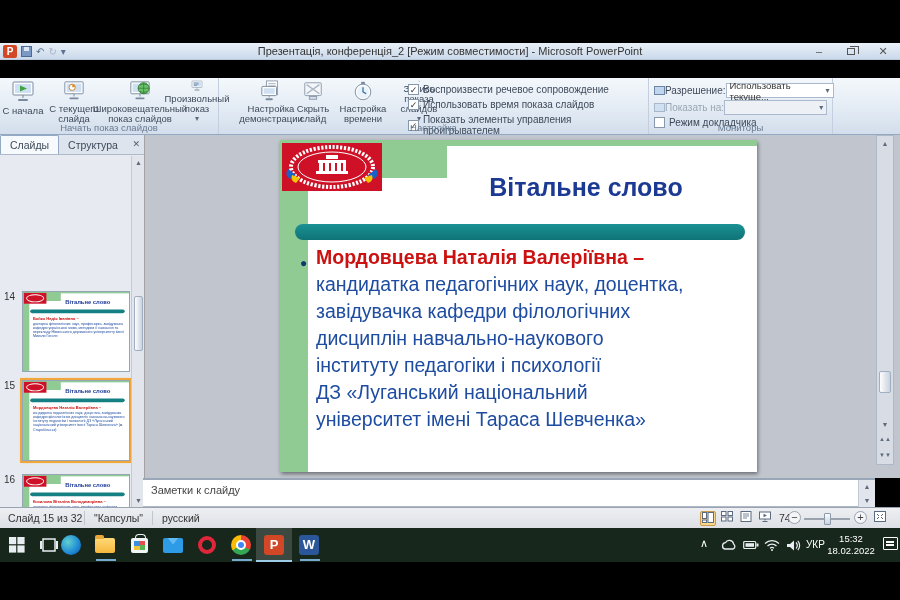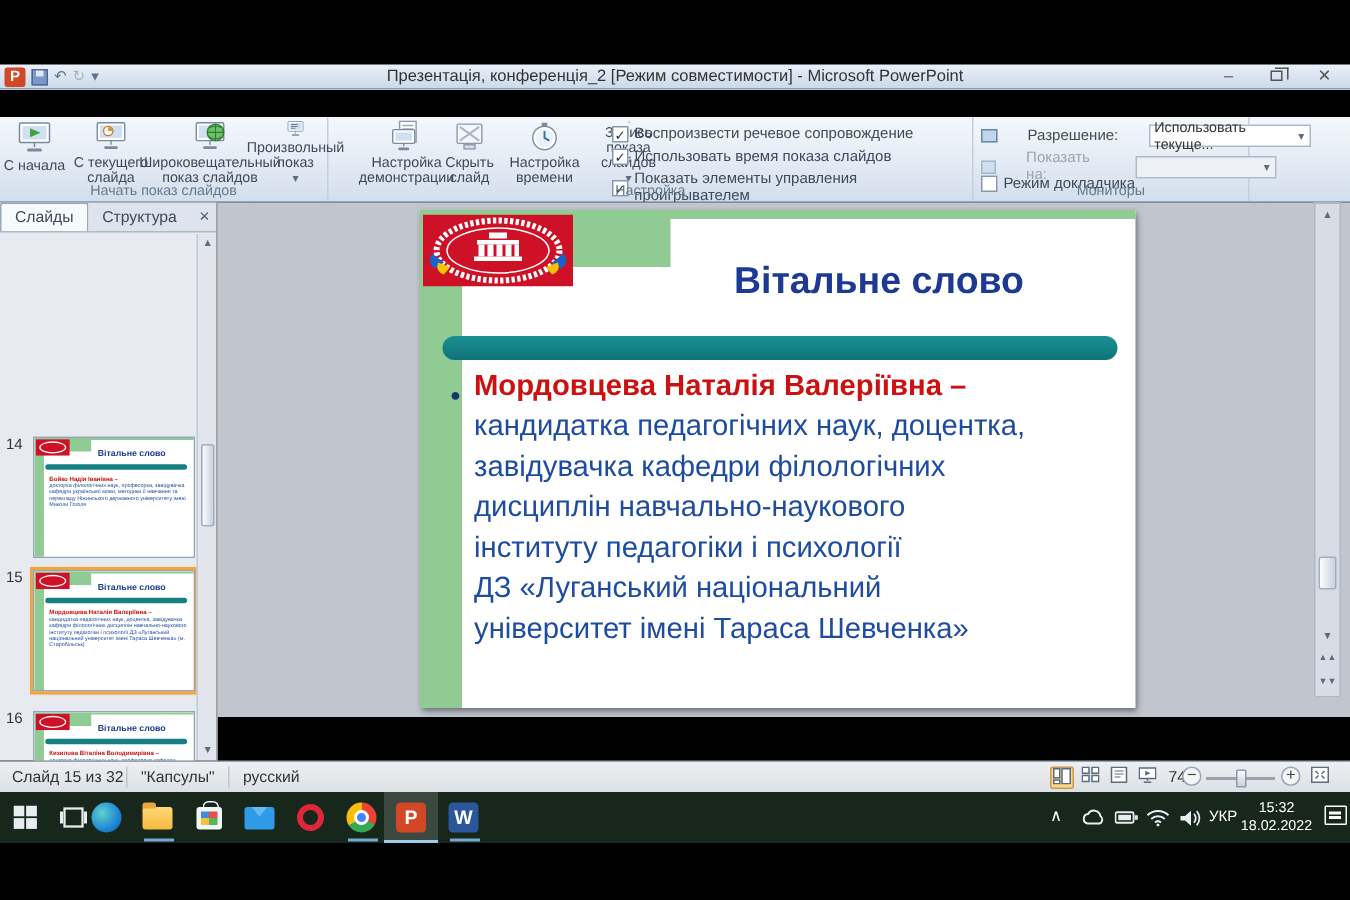--- a/index.html
+++ b/index.html
@@ -38,21 +38,21 @@
   
   .ribbon { top:78px; left:0; width:900px; height:57px;
     background:linear-gradient(#F4F8FC,#E3EBF4 55%,#D3DEEC); border-bottom:1px solid #93A8C3; font-size:10px; color:#3E4A5A; }
   .rgroup { position:absolute; top:0; height:56px; border-right:1px solid #C3CFDE; }
   .rgroup-label { position:absolute; bottom:1px; left:0; right:0; text-align:center; font-size:9.5px; color:#66798F; }
   .bigbtn { position:absolute; top:2px; height:44px; display:flex; flex-direction:column; align-items:center; text-align:center; line-height:10px; font-size:9.5px; color:#3E4A5A; }
   .bigbtn svg { margin-bottom:2px; }
   .caret { font-size:8px; color:#5B6B80; }
   .cbrow { position:absolute; display:flex; align-items:center; gap:4px; font-size:10px; }
   .cbox { width:11px; height:11px; background:#fff; border:1px solid #8898AC; font-size:9px; line-height:10px; color:#333; text-align:center; }
-  .ddrow { position:absolute; display:flex; align-items:center; gap:20px; font-size:10px; }
+  .ddrow { position:absolute; display:flex; align-items:center; gap:0; font-size:10px; }
   .mini-mon { width:11px; height:9px; background:#BFD6EE; border:1px solid #6E86A5; }
   .dd { width:114px; height:15px; background:#fff; border:1px solid #ABB9CC; font-size:9.5px; color:#333;
     display:flex; align-items:center; justify-content:space-between; padding:0 3px; }
   .dd.disabled { background:#EDF1F5; color:#9AA6B4; }
   .dim-text { color:#9AA6B4; }
 
   
   .slides-panel { top:135px; left:0; width:145px; height:372px; background:#E7EBF1; border-right:1px solid #a3a3a3; overflow:hidden; }
   .ptabs { position:absolute; top:0; left:0; right:0; height:20px; background:#DDE4ED; border-bottom:1px solid #AEBACA;
     display:flex; align-items:flex-end; font-size:10.5px; color:#3E4A5A; }
@@ -387,20 +387,27 @@
 
     <div class="mscroll">
       <span class="scroll-arrow" style="top:1px;">▲</span>
       <div class="mthumb"></div>
       <span class="scroll-arrow" style="top:282px;">▼</span>
       <span class="navbtn" style="top:298px;">▲▲</span>
       <span class="navbtn" style="top:314px;">▼▼</span>
     </div>
   </div>
 
+  <div class="notes abs">
+    <div class="notes-text">Заметки к слайду</div>
+    <div class="nscroll">
+      <span class="scroll-arrow" style="top:0;width:16px;">▲</span>
+      <span class="scroll-arrow" style="bottom:0;width:16px;">▼</span>
+    </div>
+  </div>
 
   <div class="statusbar abs">
     <span class="sb-item" style="left:8px;">Слайд 15 из 32</span>
     <span class="sb-sep" style="left:84px;"></span>
     <span class="sb-item" style="left:94px;">"Капсулы"</span>
     <span class="sb-sep" style="left:152px;"></span>
     <span class="sb-item" style="left:162px;">русский</span>
 
     <span class="viewbtn on" style="left:700px;">
       <svg width="12" height="11" viewBox="0 0 12 11">

